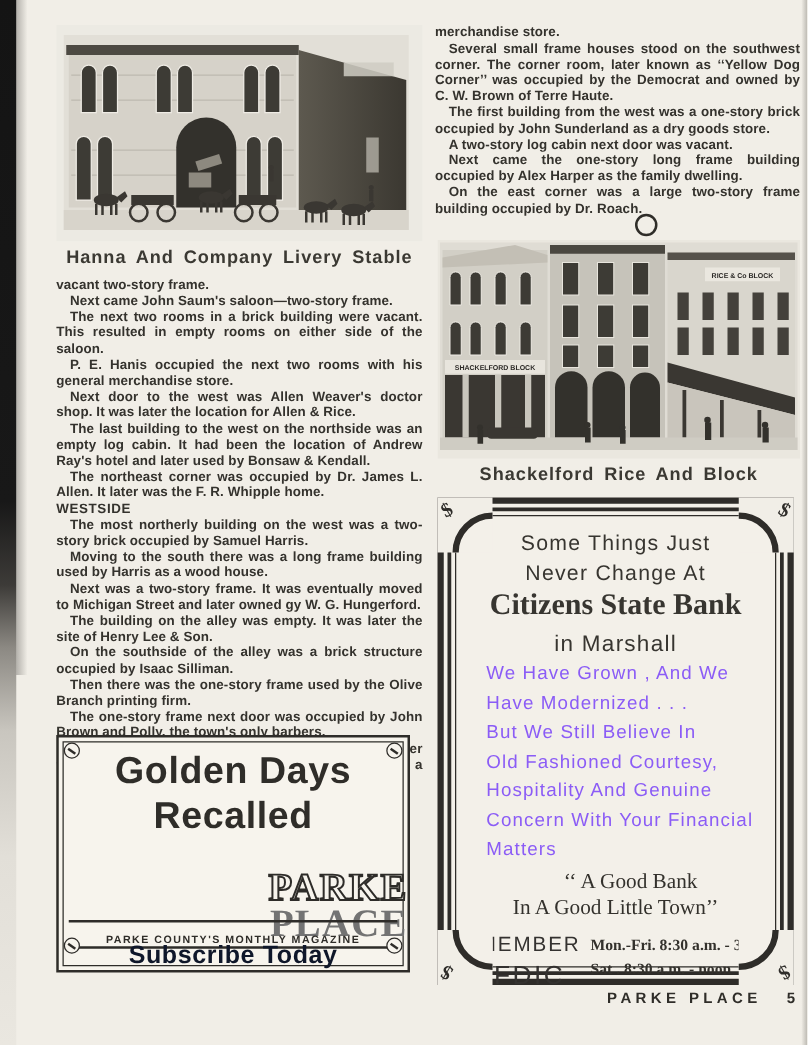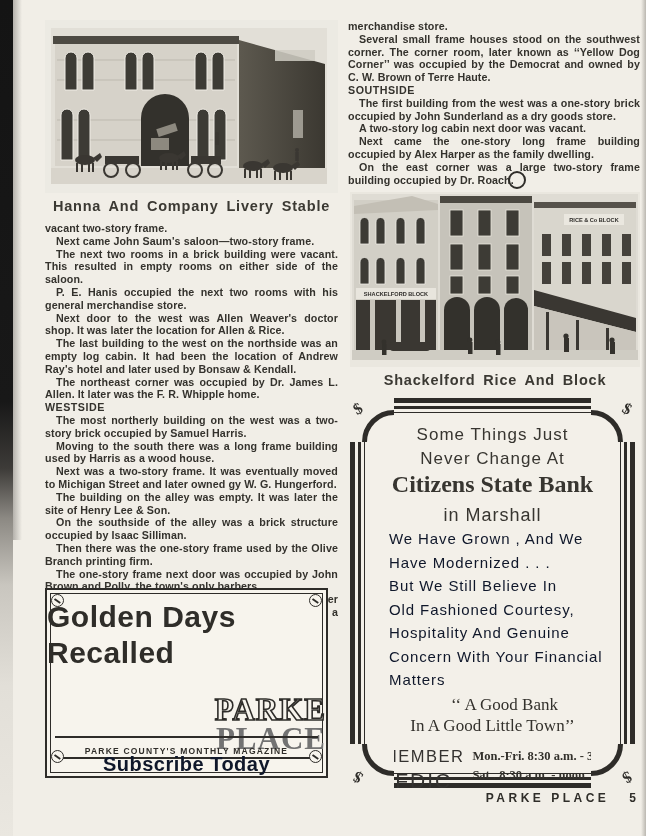--- a/index.html
+++ b/index.html
@@ -30,21 +30,21 @@
   .copy p.indent{text-indent:11px;}
   .copy p.subhead{text-align:left;letter-spacing:.5px;}
 
   .circle-mark{position:absolute;left:508px;top:171px;width:14px;height:14px;
     border:2.2px solid #2f2d29;border-radius:50%;background:transparent;}
 
   
   .ad-golden{position:absolute;left:45px;top:588px;width:283px;height:190px;
     border:2px solid #2e2c29;background:#f7f4ed;box-sizing:border-box;}
   .gd-inner{position:absolute;inset:3px;border:1px solid #2e2c29;}
-  .gd-title{position:absolute;left:0;width:100%;text-align:left;font-weight:700;
+  .gd-title{position:absolute;left:0;width:100%;text-align:center;font-weight:700;
     font-size:30px;color:#2f2d29;letter-spacing:.5px;}
   .gd-title1{top:10px;} .gd-title2{top:46px;}
   .gd-logo{position:absolute;left:0;top:104px;width:100%;display:flex;
     justify-content:space-between;align-items:flex-end;height:38px;flex-direction:column;}
   .gd-word{font-family:"Liberation Serif",serif;font-weight:700;font-size:31px;
     line-height:31px;letter-spacing:1px;color:#737373;}
   .gd-parke{color:#2e2c29;}
   @supports (-webkit-text-stroke:1px black){
     .gd-parke{color:#f7f4ed;-webkit-text-stroke:1.6px #2e2c29;}
   }
@@ -66,21 +66,21 @@
     border:5px solid #2e2c29;background:#f3f0e9;box-sizing:border-box;}
   .bank-mid{position:absolute;inset:3px;border:3px solid #2e2c29;}
   .bank-in{position:absolute;inset:3px;border:1px solid #2e2c29;}
   .bank-line{position:absolute;left:0;width:100%;text-align:center;color:#373530;}
   .bk-l1{top:22px;font-size:17px;letter-spacing:1px;}
   .bk-l2{top:46px;font-size:17px;letter-spacing:1px;}
   .bk-name{top:68px;font-family:"Liberation Serif",serif;font-weight:700;font-size:24px;}
   .bk-loc{top:102px;font-size:18px;letter-spacing:1px;}
   .bk-body{position:absolute;left:34px;top:128px;width:230px;}
   .bk-body p{margin:0 0 8.5px 0;font-size:15px;line-height:15px;letter-spacing:.9px;
-    color:#0f172a;font-weight:400;text-align:left;}
+    color:#8b5cf6;font-weight:400;text-align:left;}
   .bk-quote{font-family:"Liberation Serif",serif;font-size:17px;color:#33312c;}
   .bk-q1{top:292px;padding-left:12px;} .bk-q2{top:313px;}
   .bk-member{position:absolute;left:28px;top:344px;width:236px;display:flex;align-items:flex-start;}
   .bk-member-left{width:84px;text-align:center;color:#343230;}
   .bk-member-l1{font-size:16.5px;letter-spacing:1.5px;}
   .bk-member-l2{font-size:21px;letter-spacing:2px;margin-top:3px;}
   .bk-hours{margin-left:8px;font-family:"Liberation Serif",serif;font-weight:700;
     font-size:12.5px;line-height:19px;color:#33312c;white-space:nowrap;}
   .bank-corner{position:absolute;width:44px;height:44px;overflow:hidden;background:#f1eee7;z-index:4;}
   .bank-corner::before{content:"";position:absolute;width:54px;height:54px;border-radius:50%;
@@ -202,21 +202,20 @@
     <p class="indent">The building on the alley was empty. It was later the site of Henry Lee &amp; Son.</p>
     <p class="indent">On the southside of the alley was a brick structure occupied by Isaac Silliman.</p>
     <p class="indent">Then there was the one-story frame used by the Olive Branch printing firm.</p>
     <p class="indent">The one-story frame next door was occupied by John Brown and Polly, the town's only barbers.</p>
     <p class="indent">The two-story log and frame building on the corner was owned and occupied by General G. K. Steele as a general</p>
   </div>
 
   <div class="copy copy-right">
     <p>merchandise store.</p>
     <p class="indent">Several small frame houses stood on the southwest corner. The corner room, later known as ‘‘Yellow Dog Corner’’ was occupied by the Democrat and owned by C. W. Brown of Terre Haute.</p>
-    <p class="subhead">SOUTHSIDE</p>
     <p class="indent">The first building from the west was a one-story brick occupied by John Sunderland as a dry goods store.</p>
     <p class="indent">A two-story log cabin next door was vacant.</p>
     <p class="indent">Next came the one-story long frame building occupied by Alex Harper as the family dwelling.</p>
     <p class="indent">On the east corner was a large two-story frame building occupied by Dr. Roach.</p>
   </div>
   <span class="circle-mark"></span>
 
   <figure class="fig fig-shack">
     <svg width="290" height="175" viewBox="0 0 290 175">
       <rect width="290" height="175" fill="#eae7df"></rect>

